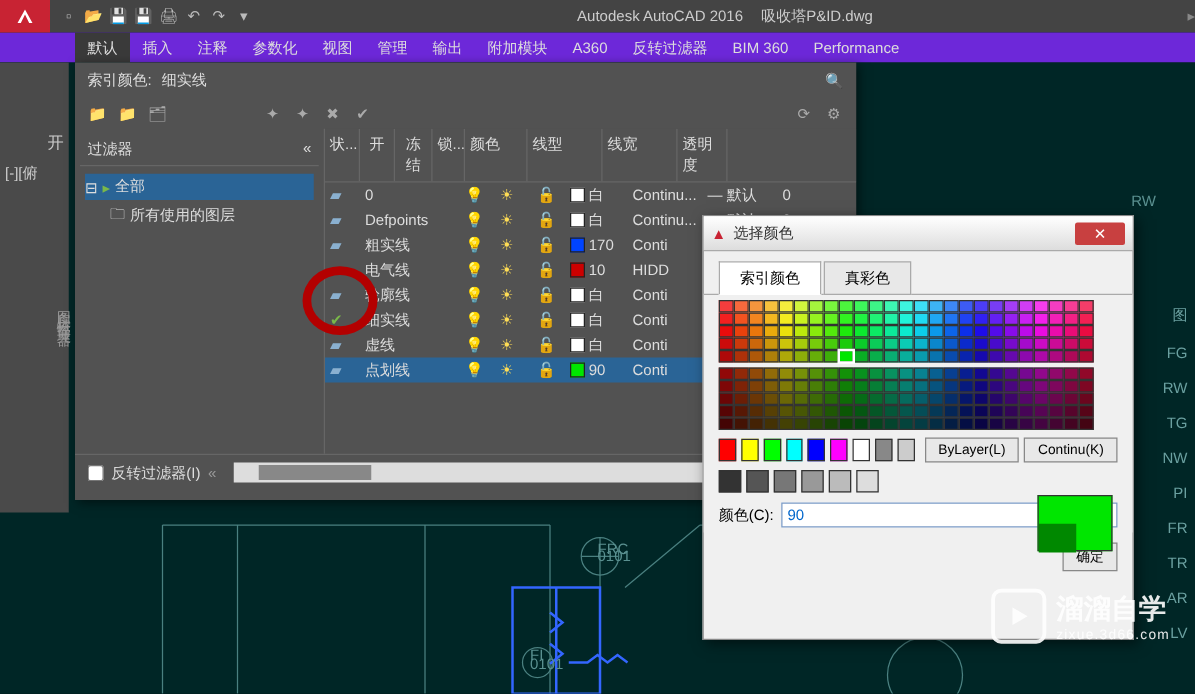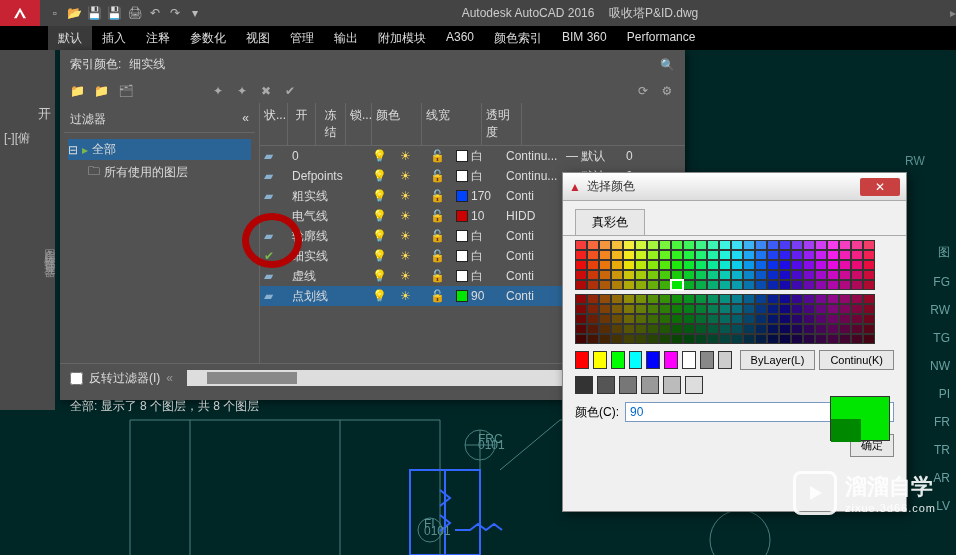--- a/index.html
+++ b/index.html
@@ -4,21 +4,21 @@
 <style>
 *{margin:0;padding:0;box-sizing:border-box;font-family:"Microsoft YaHei",Arial,sans-serif;font-size:12px;user-select:none}
 body{background:#001a1a;width:956px;height:555px;position:relative;overflow:hidden}
 .titlebar{height:26px;background:#444;display:flex;align-items:center;color:#ccc}
 .logo{width:40px;height:26px;background:#c82333;display:flex;align-items:center;justify-content:center}
 .logo svg{width:16px;height:16px}
 .qat{display:flex;gap:2px;padding:0 6px;height:26px;align-items:center}
 .qat-btn{width:18px;height:18px;display:flex;align-items:center;justify-content:center;color:#bbb;cursor:pointer}
 .title-center{flex:1;text-align:center;color:#ccc;font-size:13px}
 .search-key{width:150px;background:#333;color:#999;padding:2px 6px;font-size:11px;font-style:italic}
-.menubar{height:24px;background:#000000;display:flex;padding-left:48px;color:#ddd}
+.menubar{height:24px;background:#6d28d9;display:flex;align-items:center;padding-left:60px;color:#ddd}
 .menubar span{padding:4px 10px;cursor:pointer}
 .menubar .active{background:#3a3a3a}
 .drawing{position:absolute;top:50px;left:0;right:0;bottom:0;background:#002626}
 .drawing svg{position:absolute;top:0;left:0}
 
 .layer-panel{position:absolute;top:50px;left:60px;width:625px;height:350px;background:#525252;color:#ddd;box-shadow:2px 2px 8px rgba(0,0,0,0.5)}
 .lp-header{padding:6px 10px;display:flex;align-items:center;gap:8px;font-size:13px}
 .lp-header .spacer{flex:1}
 .lp-search{background:#3a3a3a;border:none;color:#bbb;padding:3px 6px;width:120px;font-size:11px}
 .lp-toolbar{padding:4px 10px;display:flex;gap:8px;align-items:center}
@@ -108,21 +108,21 @@
 <div class="menubar">
   <span class="active">默认</span>
   <span>插入</span>
   <span>注释</span>
   <span>参数化</span>
   <span>视图</span>
   <span>管理</span>
   <span>输出</span>
   <span>附加模块</span>
   <span>A360</span>
-  <span>颜色索引</span>
+  <span>反转过滤器</span>
   <span>BIM 360</span>
   <span>Performance</span>
 </div>
 
 <div class="drawing">
   <svg width="956" height="505">
     <g stroke="#4a8080" stroke-width="1" fill="none">
       <line x1="130" y1="370" x2="130" y2="505"></line>
         <line x1="190" y1="370" x2="190" y2="505"></line>
       <line x1="130" y1="370" x2="440" y2="370"></line>
@@ -195,20 +195,21 @@
           </div>
       </div>
     </div>
     <div class="lp-grid">
       <div class="grid-head">
         <div class="c-state">状...</div>
         <div class="c-on">开</div>
         <div class="c-frz">冻结</div>
         <div class="c-lk">锁...</div>
         <div class="c-col">颜色</div>
+        <div class="c-lt">线型</div>
         <div class="c-lw">线宽</div>
         <div class="c-tr">透明度</div>
       </div>
       <div class="grid-body" id="grid-body">
           <div class="grid-row">
             <div class="c-state">
               <span style="color:#8ab0d0">▰</span>
             </div>
             <div class="c-name">0</div>
             <div class="c-on">
@@ -363,30 +364,30 @@
     </div>
   </div>
   <div class="lp-footer">
     <input type="checkbox" style="">
     <span>反转过滤器(I)</span>
     <span style="margin-left:auto;color:#999">«</span>
     <div class="scrollbar" style="flex:1;margin-left:8px">
         <div class="thumb"></div>
       </div>
   </div>
-  <div class="lp-footer2">全部: 显示了 8 个图层，共 8 个图层</div>
 </div>
 
 <div class="colordlg">
   <div class="cd-title">
     <span style="color:#c82333;margin-right:6px">▲</span>
     <span class="t">选择颜色</span>
     <div class="cd-close">✕</div>
   </div>
   <div class="cd-tabs">
+    <div class="cd-tab active">索引颜色</div>
     <div class="cd-tab">真彩色</div>
   </div>
   <div class="cd-body">
     <div class="palette" id="palette">
         <div class="prow">
           <span class="cell" style="background: rgb(245, 61, 61);"></span>
           <span class="cell" style="background: rgb(245, 105, 61);"></span>
           <span class="cell" style="background: rgb(245, 149, 61);"></span>
           <span class="cell" style="background: rgb(245, 193, 61);"></span>
           <span class="cell" style="background: rgb(245, 237, 61);"></span>

